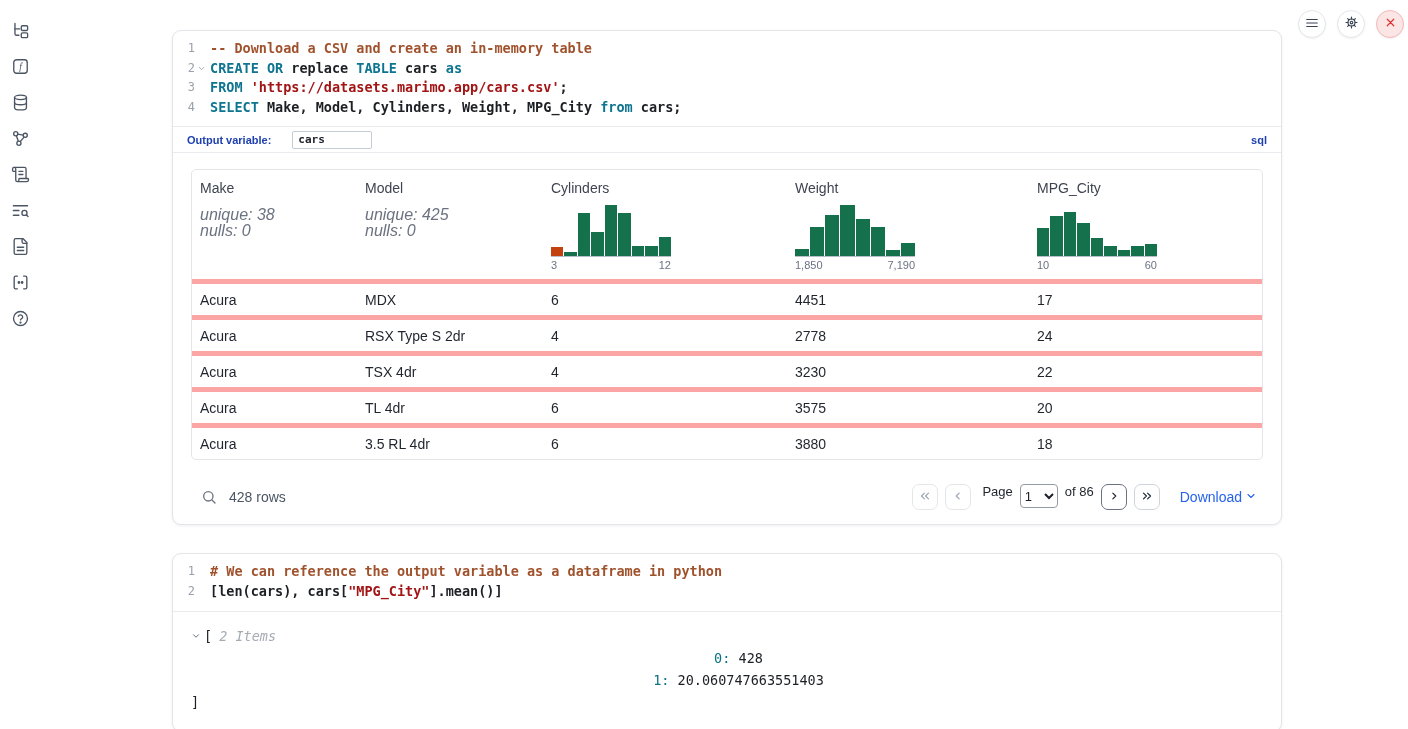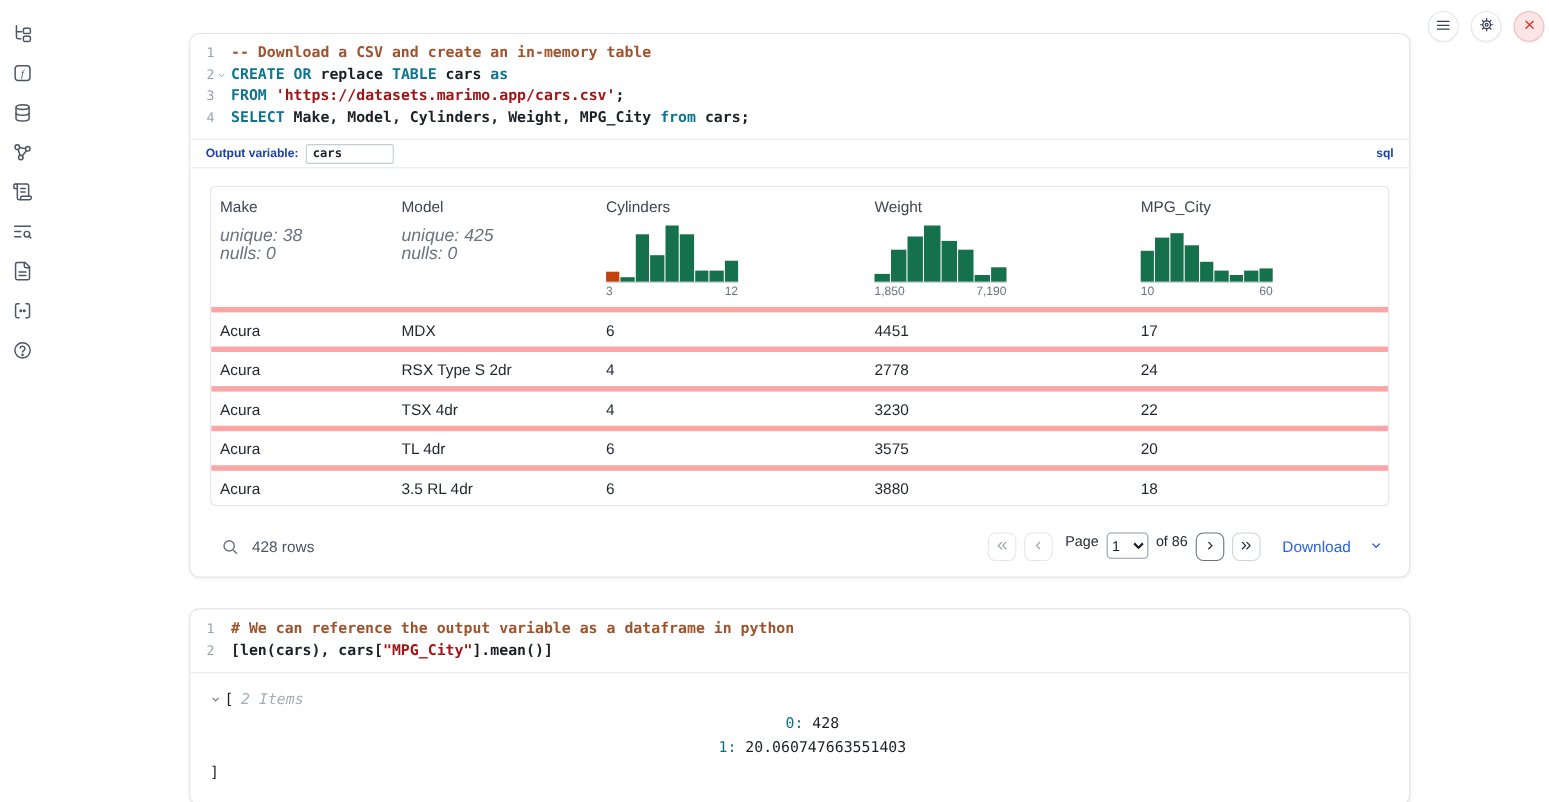--- a/index.html
+++ b/index.html
@@ -34,21 +34,21 @@
   .fold { width:13px; flex:none; display:flex; align-items:center; justify-content:center;
     height:19.6px; color:#9aa1ac; }
   .src { white-space:pre; padding-left:2px; color:#1c1f24;font-weight:bold; }
   .tk-comment { color:var(--comment); }
   .tk-keyword { color:var(--keyword); }
   .tk-string  { color:var(--string); }
   .tk-plain   { color:#1c1f24; }
   .code-editor.bordered { border-bottom:1px solid #e8eaee; }
 
   
-  .ov-row { display:flex; align-items:center; gap:7px; height:27px;
+  .ov-row { display:flex; align-items:center; gap:21px; height:27px;
     border-top:1px solid #e8eaee; border-bottom:1px solid #e8eaee; padding:0 14px; }
   .ov-label { color:var(--accent-blue); font-size:11px; font-weight:700; }
   .ov-input { width:80px; height:18px; border:1px solid #c6ccd4; border-radius:2px;
     font-family:"DejaVu Sans Mono", monospace; font-size:11px; font-weight:700; padding:0 5px; color:#1b1f27; }
   .lang-badge { margin-left:auto; color:var(--accent-blue); font-size:11px; font-weight:700; cursor:pointer; }
 
   
   .cell-output { padding:16px 18px 13px; }
   .datatable { border:1px solid #e3e5e9; border-radius:5px; overflow:hidden; }
   .thead, .tr { display:grid; grid-template-columns:165px 186px 244px 242px 1fr; }
@@ -70,21 +70,21 @@
   .row-count { margin-left:12px; font-size:14px; color:#4b5563; }
   .pager { margin-left:auto; display:flex; gap:7px; }
   .pg-btn { width:26px; height:26px; border:1px solid #e4e6ea; background:#fff; border-radius:7px;
     display:flex; align-items:center; justify-content:center; color:#9ca3af; cursor:pointer; }
   .pg-btn.strong { border-color:#6b7280; color:#1f2937; }
   .pg-btn.semi { border-color:#cfd4da; color:#1f2937; }
   .pg-label { font-size:13px; color:#1f242d; margin-left:4px; }
   .page-select { height:24px; min-width:38px; border:1px solid #949aa4; border-radius:4px;
     font-size:13px; background:#fff; color:#1b1f27; }
   .pg-of { font-size:13px; color:#1f242d; }
-  .download { margin-left:20px; display:flex; gap:17px;
+  .download { margin-left:20px; display:flex; gap:3px;
     color:var(--link-blue); font-size:14px; cursor:pointer; }
 
   
   .tree { padding:13px 18px 18px; font-family:"DejaVu Sans Mono", monospace;
     font-size:13.5px; line-height:22px; color:#1c1f24; }
   .tree-head { display:flex; align-items:center; }
   .tree-chevron { color:#6b7280; display:flex; align-items:center; margin-right:3px; cursor:pointer; }
   .tree-items-label { color:#a6abb4; font-style:italic; margin-left:7px; }
   .tree-row { padding-left:23px;text-align:center; }
   .tree-key { color:var(--tree-key); }

